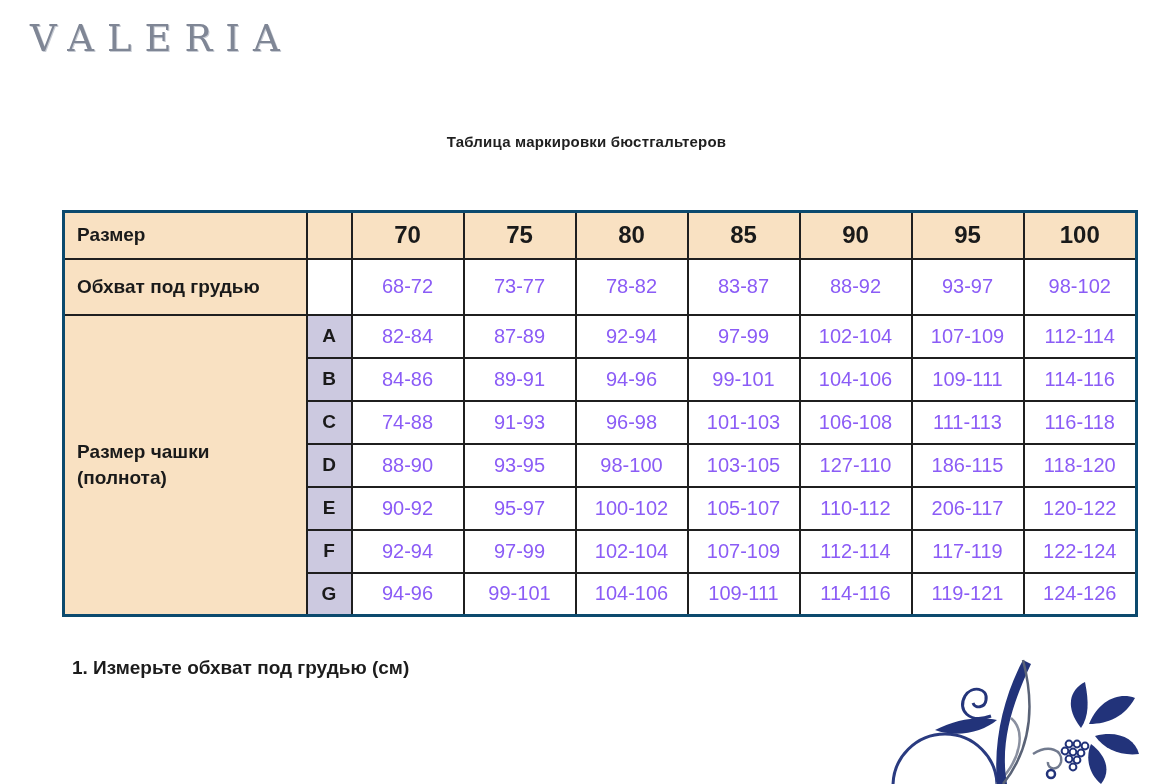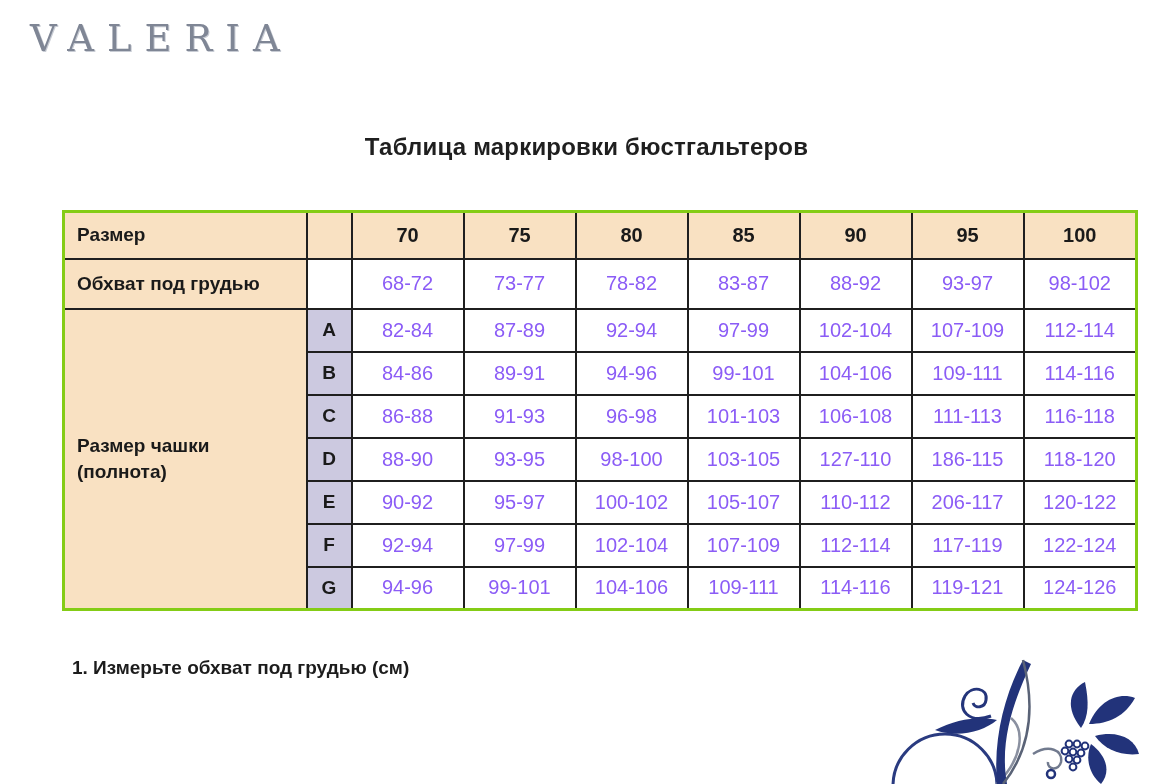--- a/index.html
+++ b/index.html
@@ -15,41 +15,41 @@
     font-family:"DejaVu Serif",serif;
     font-size:37px;font-weight:400;
     letter-spacing:13px;
     color:#7f8695;
     text-shadow:1px 1px 0 #c8ccd4;
   }
   
   .title{
     position:absolute;top:133px;left:0;width:100%;
     text-align:center;
-    font-size:24px;font-weight:bold;color:#1f1f1f;
+    font-size:15px;font-weight:bold;color:#1f1f1f;
     letter-spacing:0.2px;
   }
   
   .table-wrap{position:absolute;left:62px;top:210px;}
   table{border-collapse:collapse;table-layout:fixed;}
-  table{border:3px solid #84cc16;}
+  table{border:3px solid #0c4a6e;}
   td{
     border:2px solid #1f1f1f;
     font-size:19px;
     text-align:center;
     vertical-align:middle;
     padding:0;
     overflow:hidden;
   }
   td.label{
     text-align:left;padding-left:12px;font-weight:bold;
   }
   td.peach{background:#f9e1c2;}
   td.lav{background:#ccc9e0;font-weight:bold;}
-  td.hdr{font-weight:bold;font-size:20px;}
+  td.hdr{font-weight:bold;font-size:24px;}
   td.num{font-size:20px;background:#ffffff;color:#8b5cf6;}
   td.cupLabel{white-space:pre-line;line-height:1.35;}
   
   .instructions{
     position:absolute;left:72px;top:657px;
     font-size:19px;font-weight:bold;color:#1c1c1c;
   }
   .instructions .step{margin:0 0 27px 0;}
   
   .ornament{position:absolute;left:873px;top:658px;}
@@ -79,21 +79,21 @@
           <td class="label peach">Размер</td>
           <td class="peach"></td>
           <td class="hdr peach">70</td>
           <td class="hdr peach">75</td>
           <td class="hdr peach">80</td>
           <td class="hdr peach">85</td>
           <td class="hdr peach">90</td>
           <td class="hdr peach">95</td>
           <td class="hdr peach">100</td>
         </tr>
-        <tr style="height: 50px;">
+        <tr style="height: 56px;">
           <td class="label peach">Обхват под грудью</td>
           <td class=""></td>
           <td class="num">68-72</td>
           <td class="num">73-77</td>
           <td class="num">78-82</td>
           <td class="num">83-87</td>
           <td class="num">88-92</td>
           <td class="num">93-97</td>
           <td class="num">98-102</td>
         </tr>
@@ -114,21 +114,21 @@
           <td class="num">84-86</td>
           <td class="num">89-91</td>
           <td class="num">94-96</td>
           <td class="num">99-101</td>
           <td class="num">104-106</td>
           <td class="num">109-111</td>
           <td class="num">114-116</td>
         </tr>
         <tr style="height: 43px;">
           <td class="lav">C</td>
-          <td class="num">86-88</td>
+          <td class="num">74-88</td>
           <td class="num">91-93</td>
           <td class="num">96-98</td>
           <td class="num">101-103</td>
           <td class="num">106-108</td>
           <td class="num">111-113</td>
           <td class="num">116-118</td>
         </tr>
         <tr style="height: 43px;">
           <td class="lav">D</td>
           <td class="num">88-90</td>

